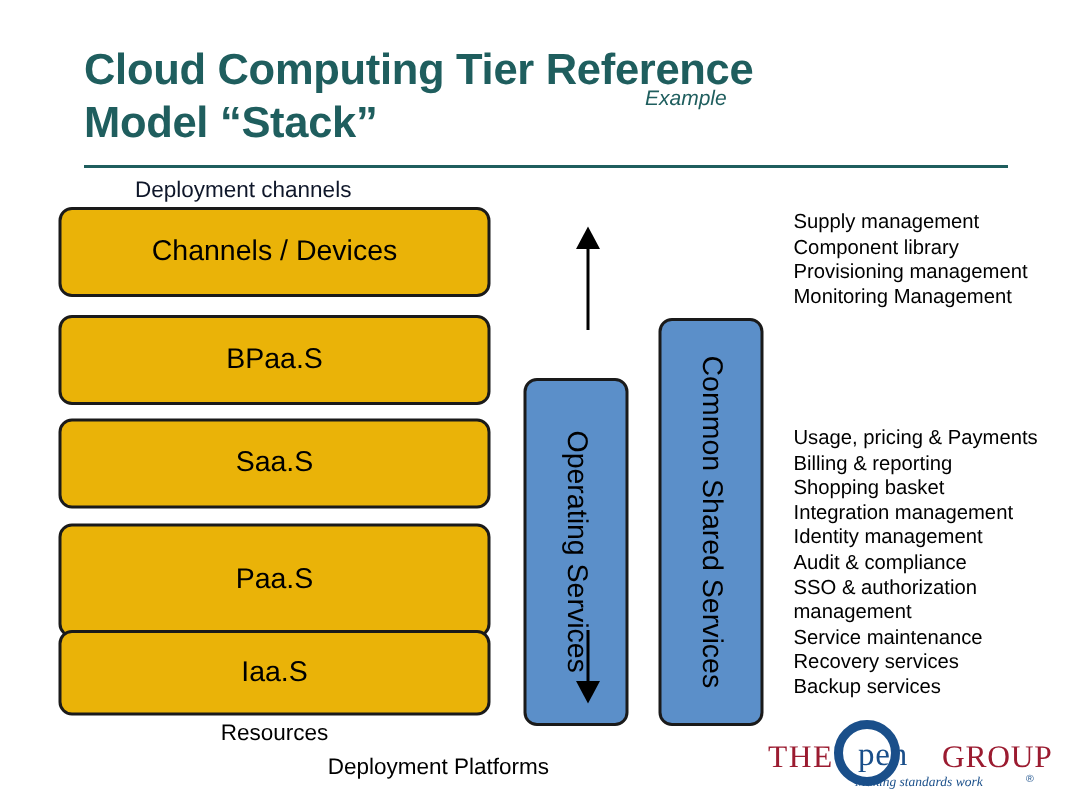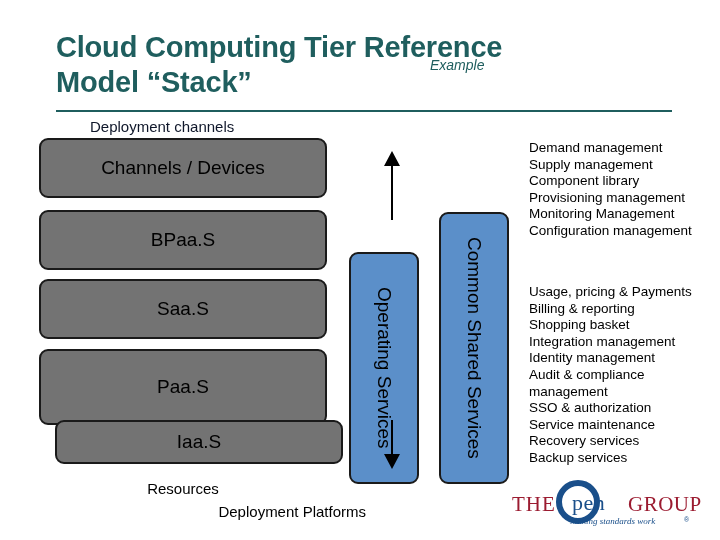--- a/index.html
+++ b/index.html
@@ -52,35 +52,35 @@
     position: absolute;
     left: 90px;
     top: 118px;
     font-size: 15px;
     color: #0f172a;
   }
   .stack-box {
     position: absolute;
     left: 39px;
     width: 288px;
-    background: #737373;
+    background: #eab308;
     border: 2px solid #1a1a1a;
     border-radius: 9px;
     display: flex;
     align-items: center;
     justify-content: center;
     color: #000;
     font-size: 19px;
     box-sizing: border-box;
   }
   .box-channels { top: 138px;  height: 60px; font-size: 19px; }
   .box-bpaas    { top: 210px;  height: 60px; }
   .box-saas     { top: 279px;  height: 60px; }
   .box-paas     { top: 349px;  height: 76px; }
-  .box-iaas     { top: 420px;  height: 44px; margin-left: 16px; }
+  .box-iaas     { top: 420px;  height: 57px; }
 
   .resources-label {
     position: absolute;
     left: 0;
     top: 480px;
     width: 366px;
     text-align: center;
     font-size: 15px;
     color: #000;
   }
@@ -247,37 +247,35 @@
   <line x1="12" y1="70" x2="12" y2="12" stroke="#000" stroke-width="2"></line>
   <polygon points="12,1 4,16 20,16" fill="#000"></polygon>
 </svg>
 
 <svg class="arrow" style="left:380px; top:420px; width:24px; height:50px;" viewBox="0 0 24 50">
   <line x1="12" y1="0" x2="12" y2="38" stroke="#000" stroke-width="2"></line>
   <polygon points="12,49 4,34 20,34" fill="#000"></polygon>
 </svg>
 
 <div class="right-block right-block-1">
-  <div>Demand management</div>
   <div>Supply management</div>
   <div>Component library</div>
   <div>Provisioning management</div>
   <div>Monitoring Management</div>
-  <div>Configuration management</div>
 </div>
 
 <div class="right-block right-block-2">
   <div>Usage, pricing &amp; Payments</div>
   <div>Billing &amp; reporting</div>
   <div>Shopping basket</div>
   <div>Integration management</div>
   <div>Identity management</div>
   <div>Audit &amp; compliance</div>
+  <div>SSO &amp; authorization</div>
   <div>management</div>
-  <div>SSO &amp; authorization</div>
   <div>Service maintenance</div>
   <div>Recovery services</div>
   <div>Backup services</div>
 </div>
 
 <div class="logo">
   <div class="logo-the">THE</div>
   <div class="logo-o"></div>
   <div class="logo-pen">pen</div>
   <div class="logo-group">GROUP</div>

